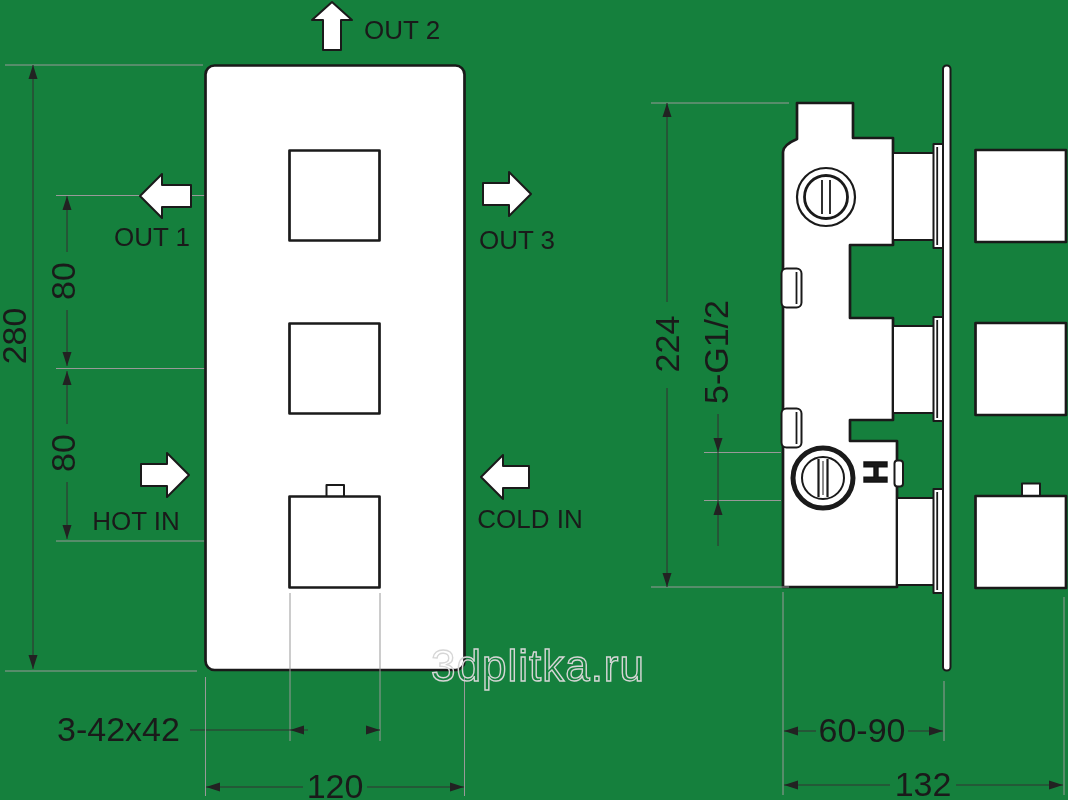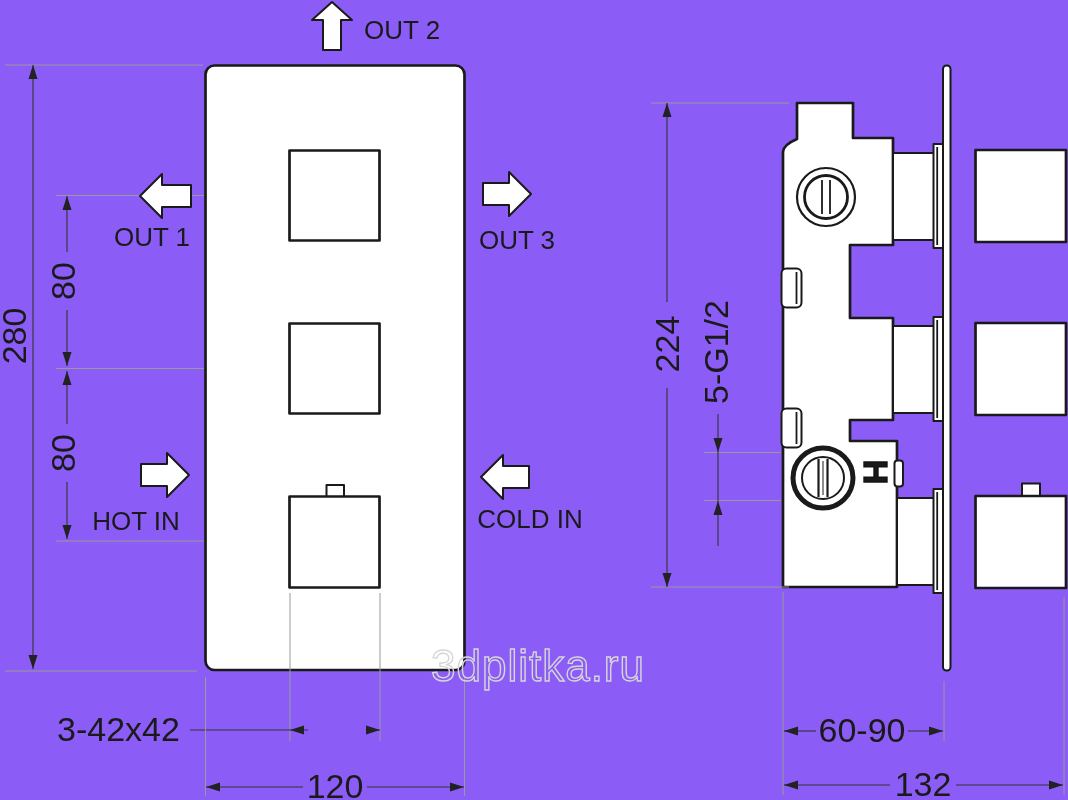--- a/index.html
+++ b/index.html
@@ -1,16 +1,16 @@
 <!DOCTYPE html>
 <html><head>
 <meta charset="utf-8">
 <style>
   html,body{margin:0;padding:0;background:#ffffff;}
-  .stage{position:relative;width:1068px;height:800px;background:#8b5cf6;overflow:hidden;}
+  .stage{position:relative;width:1068px;height:800px;background:#15803d;overflow:hidden;}
   svg{display:block;}
   svg text{font-family:"Liberation Sans","DejaVu Sans",sans-serif;fill:#1a1a1a;}
   .boldf{fill:#ffffff;stroke:#1a1a1a;stroke-width:2.7;stroke-linejoin:round;}
   .medf{fill:#ffffff;stroke:#1a1a1a;stroke-width:2;stroke-linejoin:round;}
   .med{fill:none;stroke:#1a1a1a;stroke-width:1.8;}
   .thin{fill:none;stroke:#999999;stroke-width:1;}
   .dim{fill:none;stroke:#333333;stroke-width:1.1;}
   .ah{fill:#222222;stroke:none;}
   .dimtxt{font-size:34px;}
   .lbl{font-size:26px;}

